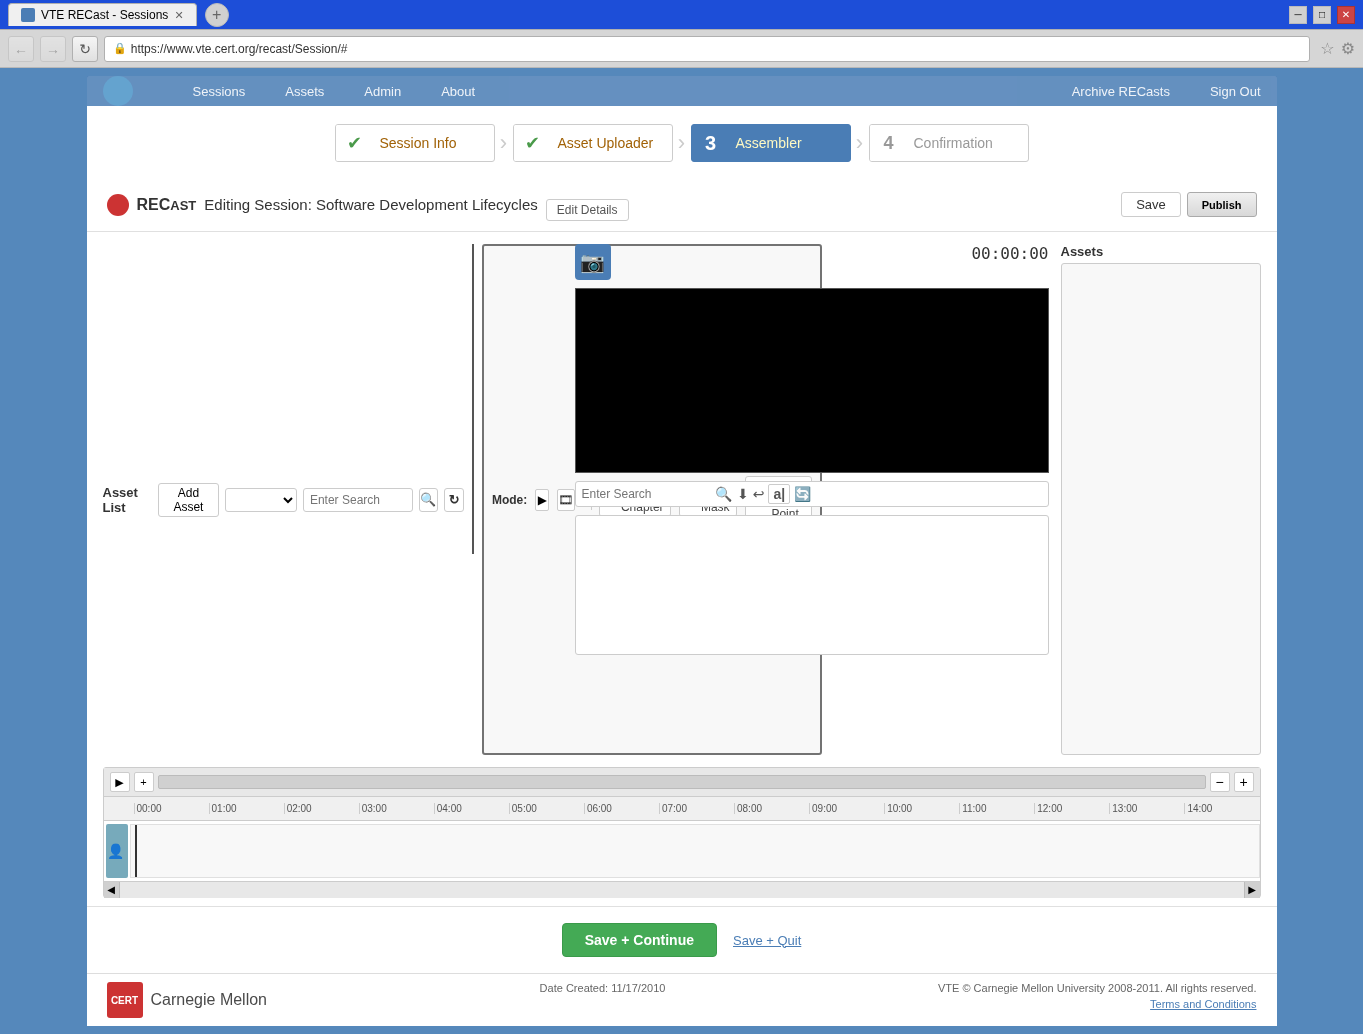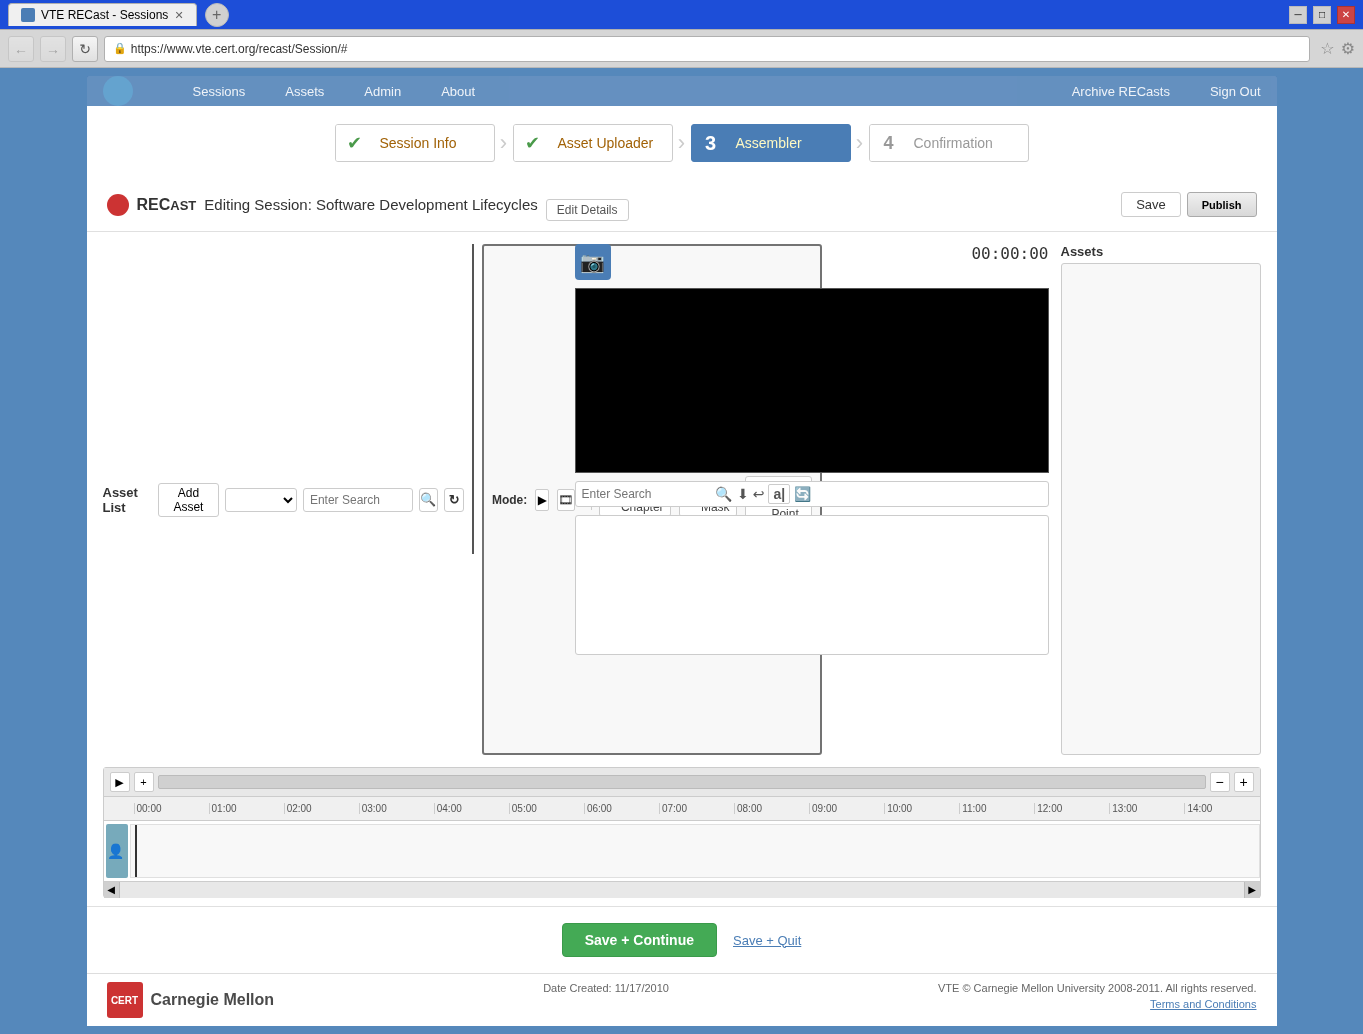--- a/index.html
+++ b/index.html
@@ -114,21 +114,21 @@
 
     
     .bottom-bar { display: flex; justify-content: center; align-items: center; gap: 16px; padding: 16px; border-top: 1px solid #e0e0e0; margin-top: auto; }
     .save-continue-btn { background: #44aa55; border: 1px solid #3a9a4a; border-radius: 4px; padding: 8px 22px; font-size: 14px; color: white; font-weight: bold; cursor: pointer; }
     .save-quit-link { color: #4a7db5; text-decoration: underline; font-size: 13px; cursor: pointer; }
 
     
     .footer { background: white; border-top: 1px solid #ddd; padding: 8px 20px; display: flex; justify-content: space-between; align-items: flex-start; font-size: 11px; color: #666; }
     .footer-logo { display: flex; align-items: center; gap: 8px; }
     .cert-logo { width: 36px; height: 36px; background: #cc3333; border-radius: 3px; display: flex; align-items: center; justify-content: center; color: white; font-size: 10px; font-weight: bold; }
-    .cmu-text { font-size: 16px; color: #4a4a4a; font-weight: bold; }
+    .cmu-text { font-size: 16px; color: #4a4a4a; font-weight: normal; }
   </style>
 </head>
 <body>
 
 <div class="browser-chrome">
 
   <div class="browser-titlebar">
     <div class="browser-tab">
       <span class="browser-tab-favicon"></span>
       <span>VTE RECast - Sessions</span>

